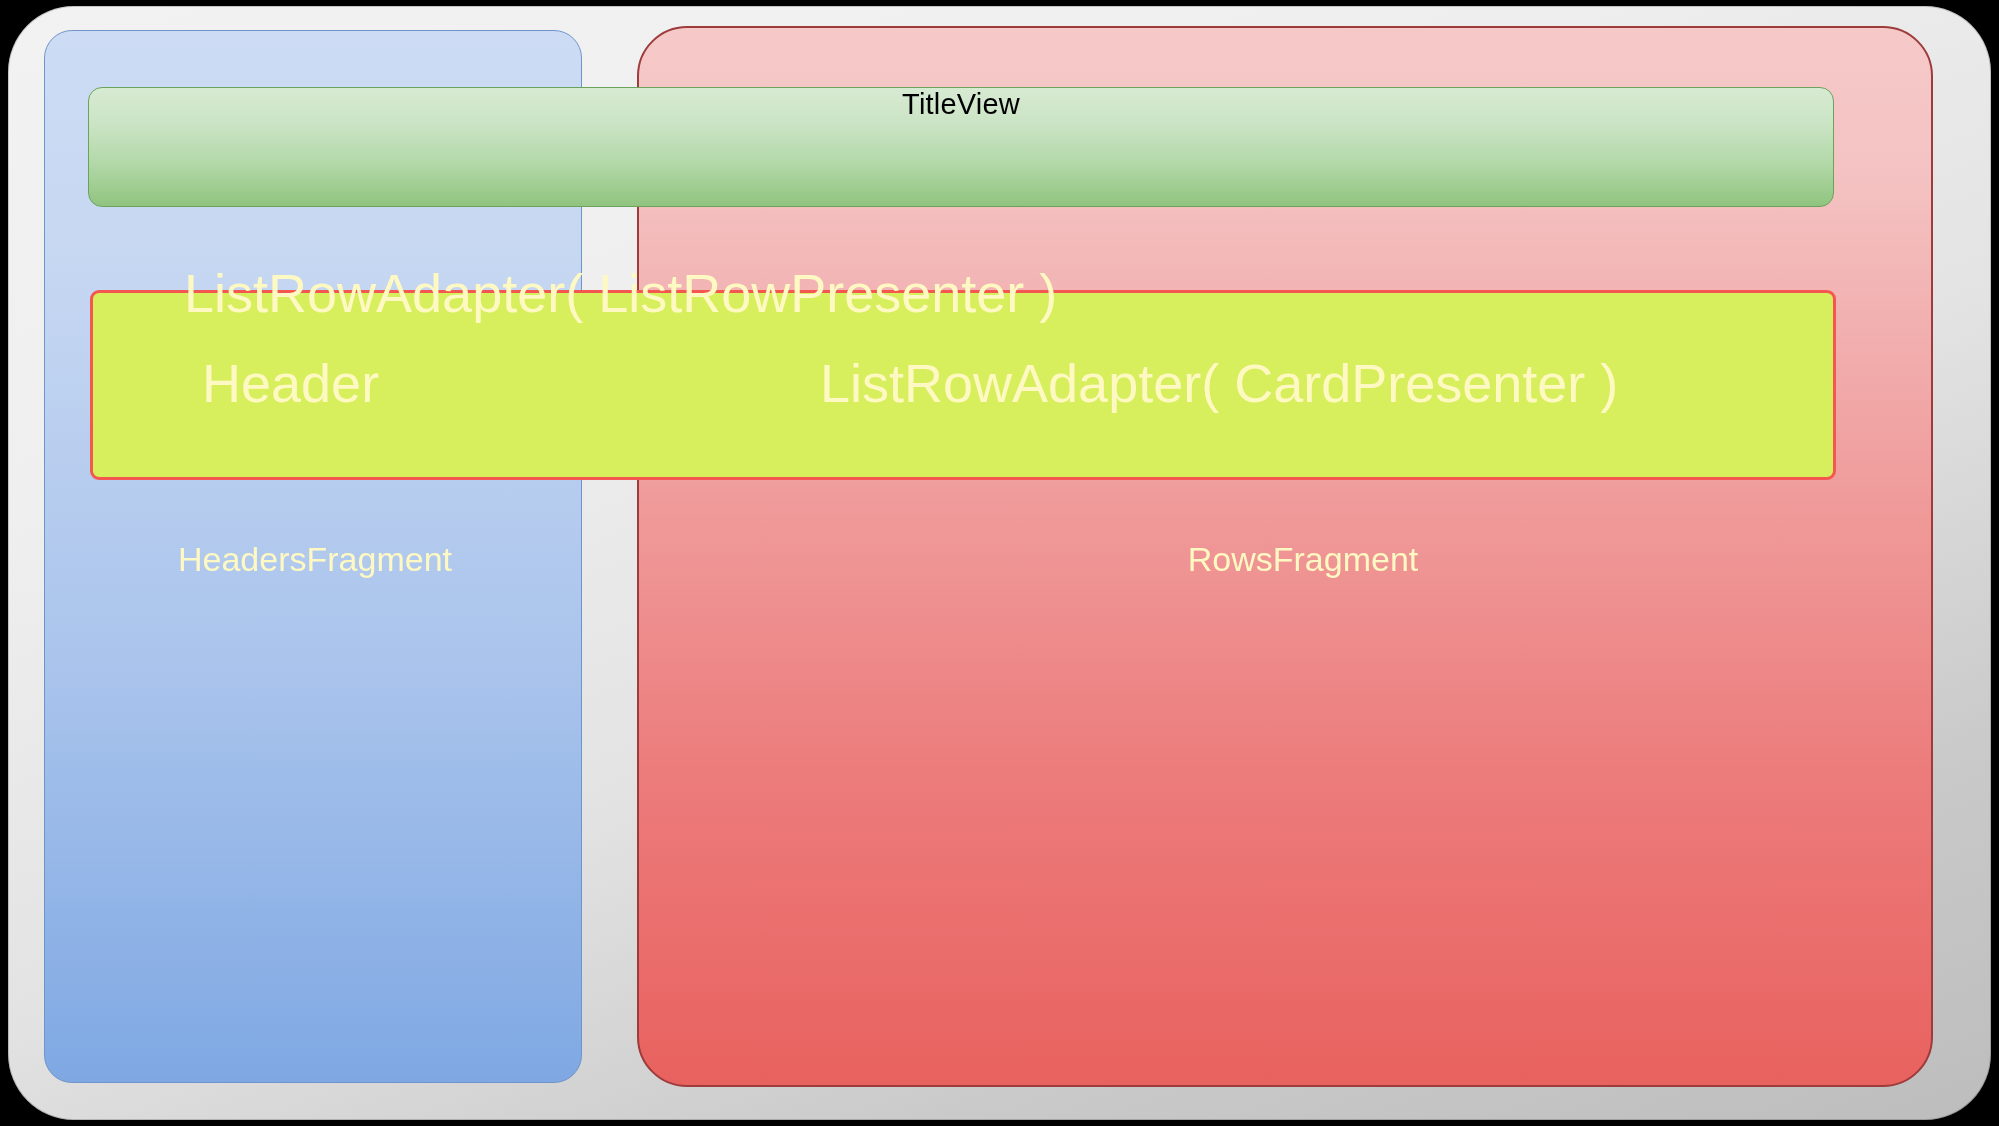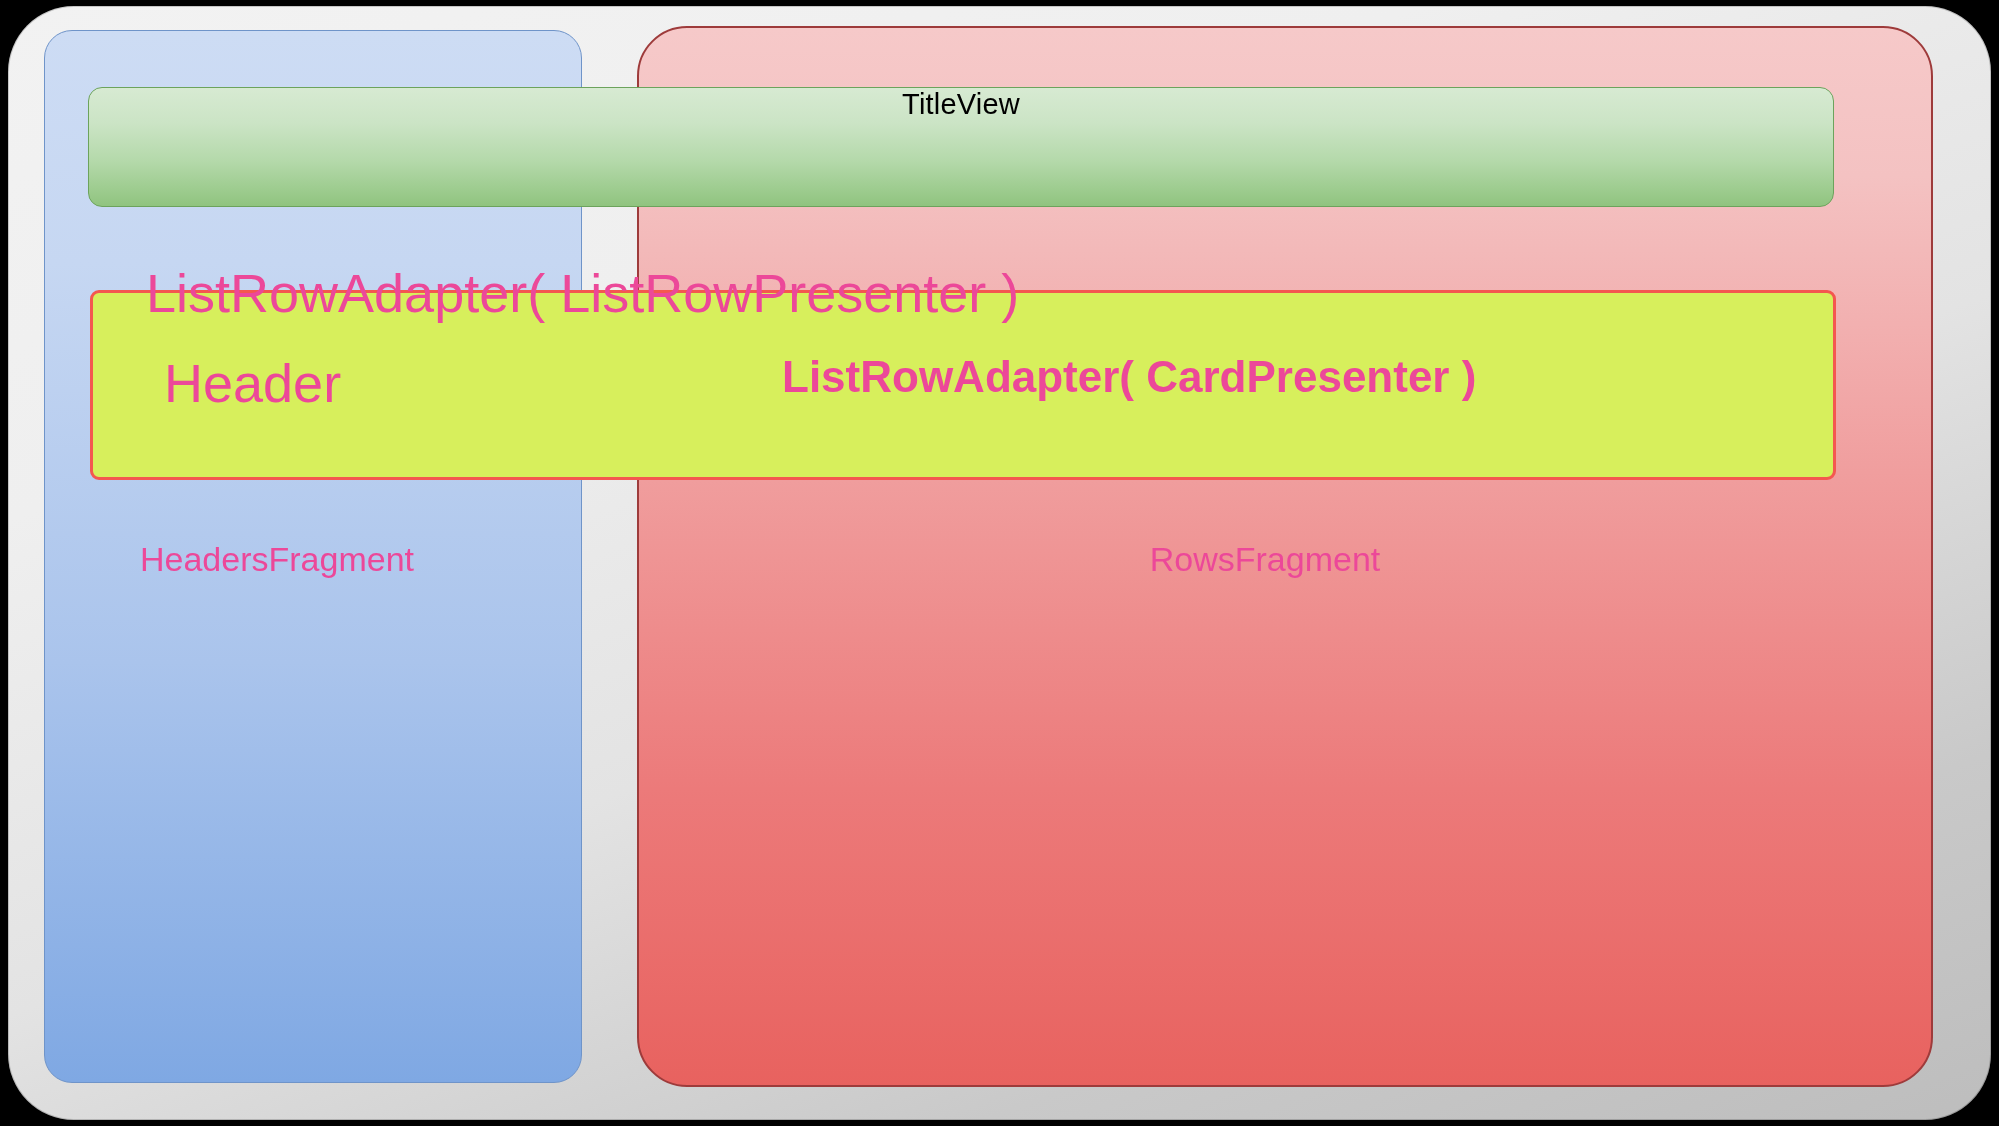--- a/index.html
+++ b/index.html
@@ -49,36 +49,36 @@
   
   .box-yellow{
     position:absolute;left:90px;top:290px;width:1746px;height:190px;
     border-radius:9px;
     background:#d7ef5c;
     border:3px solid #f4574f;
     box-sizing:border-box;
   }
 
   
-  .txt{position:absolute;color:#ec4899;white-space:nowrap;}
+  .txt{position:absolute;color:#fef9c3;white-space:nowrap;margin-left:38px;}
 
   .txt-lra{
     left:146px;top:262px;
     font-family:"Liberation Sans Narrow","Liberation Sans",sans-serif;
     font-size:54px;font-stretch:condensed;
   }
   .txt-header{
     left:164px;top:352px;
     font-family:"Liberation Sans Narrow","Liberation Sans",sans-serif;
     font-size:54px;font-stretch:condensed;
   }
   .txt-card{
     left:782px;top:352px;
     font-family:"Liberation Sans Narrow","Liberation Sans",sans-serif;
-    font-size:44px;font-stretch:condensed;font-weight:bold;
+    font-size:54px;font-stretch:condensed;
   }
   .txt-headersfrag{
     left:140px;top:540px;width:346px;text-align:left;
     font-family:"Liberation Sans",sans-serif;font-size:34px;
   }
   .txt-rowsfrag{
     left:1035px;top:540px;width:460px;text-align:center;
     font-family:"Liberation Sans",sans-serif;font-size:34px;
   }
 </style>

